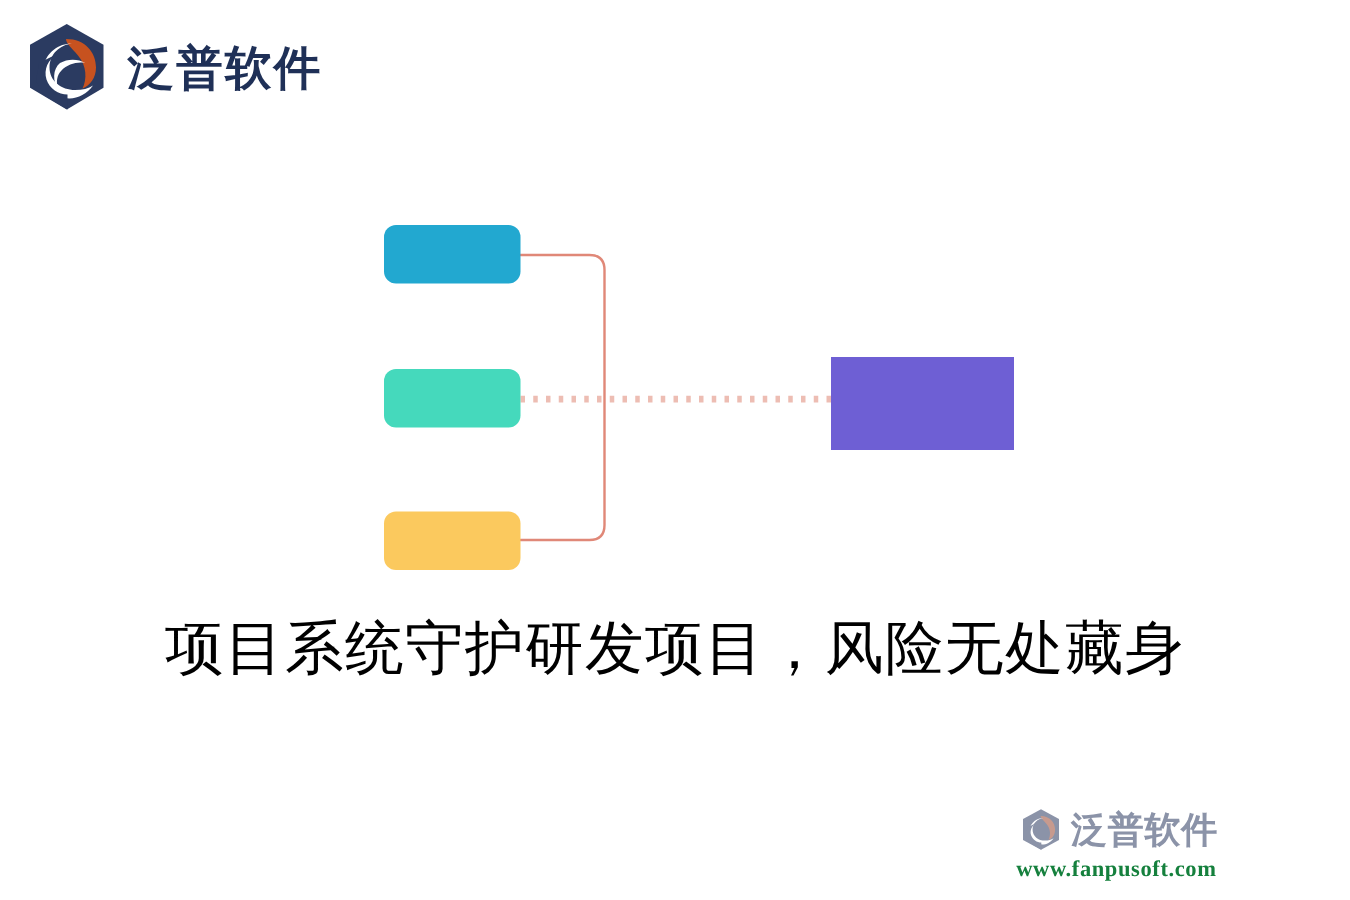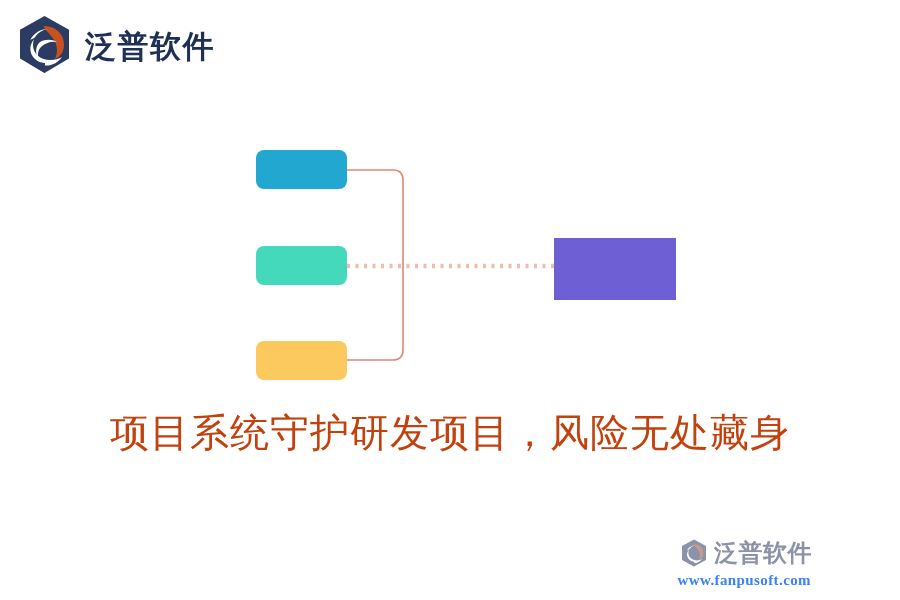--- a/index.html
+++ b/index.html
@@ -200,30 +200,30 @@
 
       <line x1="347" y1="266" x2="554" y2="266" stroke="#edbdb3" stroke-width="4.5" stroke-dasharray="3 5.5" stroke-linecap="butt"></line>
     </svg>
   </div>
 
   <div class="node-box node-blue" style="left: 256px; top: 150px; width: 91px; height: 39px; background: rgb(34, 168, 208); border-radius: 8px;"></div>
   <div class="node-box node-teal" style="left: 256px; top: 246px; width: 91px; height: 39px; background: rgb(69, 217, 188); border-radius: 8px;"></div>
   <div class="node-box node-yellow" style="left: 256px; top: 341px; width: 91px; height: 39px; background: rgb(251, 201, 94); border-radius: 8px;"></div>
   <div class="node-box node-purple" style="left: 554px; top: 238px; width: 122px; height: 62px; background: rgb(110, 95, 212); border-radius: 0px;"></div>
 
-  <div class="headline" style="color: #c2410c;">项目系统守护研发项目，风险无处藏身</div>
+  <div class="headline" style="color: #000000;">项目系统守护研发项目，风险无处藏身</div>
 
   <div class="watermark">
     <div class="watermark-top">
       <span class="watermark-mark">
         <svg viewBox="0 0 30 30" width="30" height="30" aria-hidden="true">
           <path d="M15 1.5 L27 8 L27 22 L15 28.5 L3 22 L3 8 Z" fill="#8b93a8"></path>
           <path d="M14.8 6 C21 6 24.4 10.4 24.4 15.2 C24.4 18.6 22.5 21 20.1 22 C21.5 18.8 21.5 14.5 18.6 11.2 C16.6 8.8 14.8 7.4 14.8 6 Z" fill="#c79a8e"></path>
           <path d="M16.6 7.3 C12.8 7.8 9.4 10.7 9.4 15.1 C9.4 19.4 13.2 22.4 17.6 22.4 C20 22.4 21.9 21.8 23.4 20.8 C21 24.2 17.1 25.7 13.7 24.7 C8.9 23.3 6.4 19 7.4 14.6 C8.3 10.3 12.2 7.3 16.6 7.3 Z" fill="#ffffff"></path>
           <path d="M11.8 10.6 C8.9 12.5 7.4 15.4 8.4 18.8 C9.4 21.7 12.3 23.7 15.2 23.7 L15.2 28.5 L7.9 24.2 L5 19.4 L5.9 13.6 Z" fill="#8b93a8"></path>
         </svg>
       </span>
       <span class="watermark-cn" style="color: rgb(139, 147, 168);">泛普软件</span>
     </div>
-    <div class="watermark-url" style="color: #3b82f6;">www.fanpusoft.com</div>
+    <div class="watermark-url" style="color: #15803d;">www.fanpusoft.com</div>
   </div>
 
 </div>
 
 </body></html>

